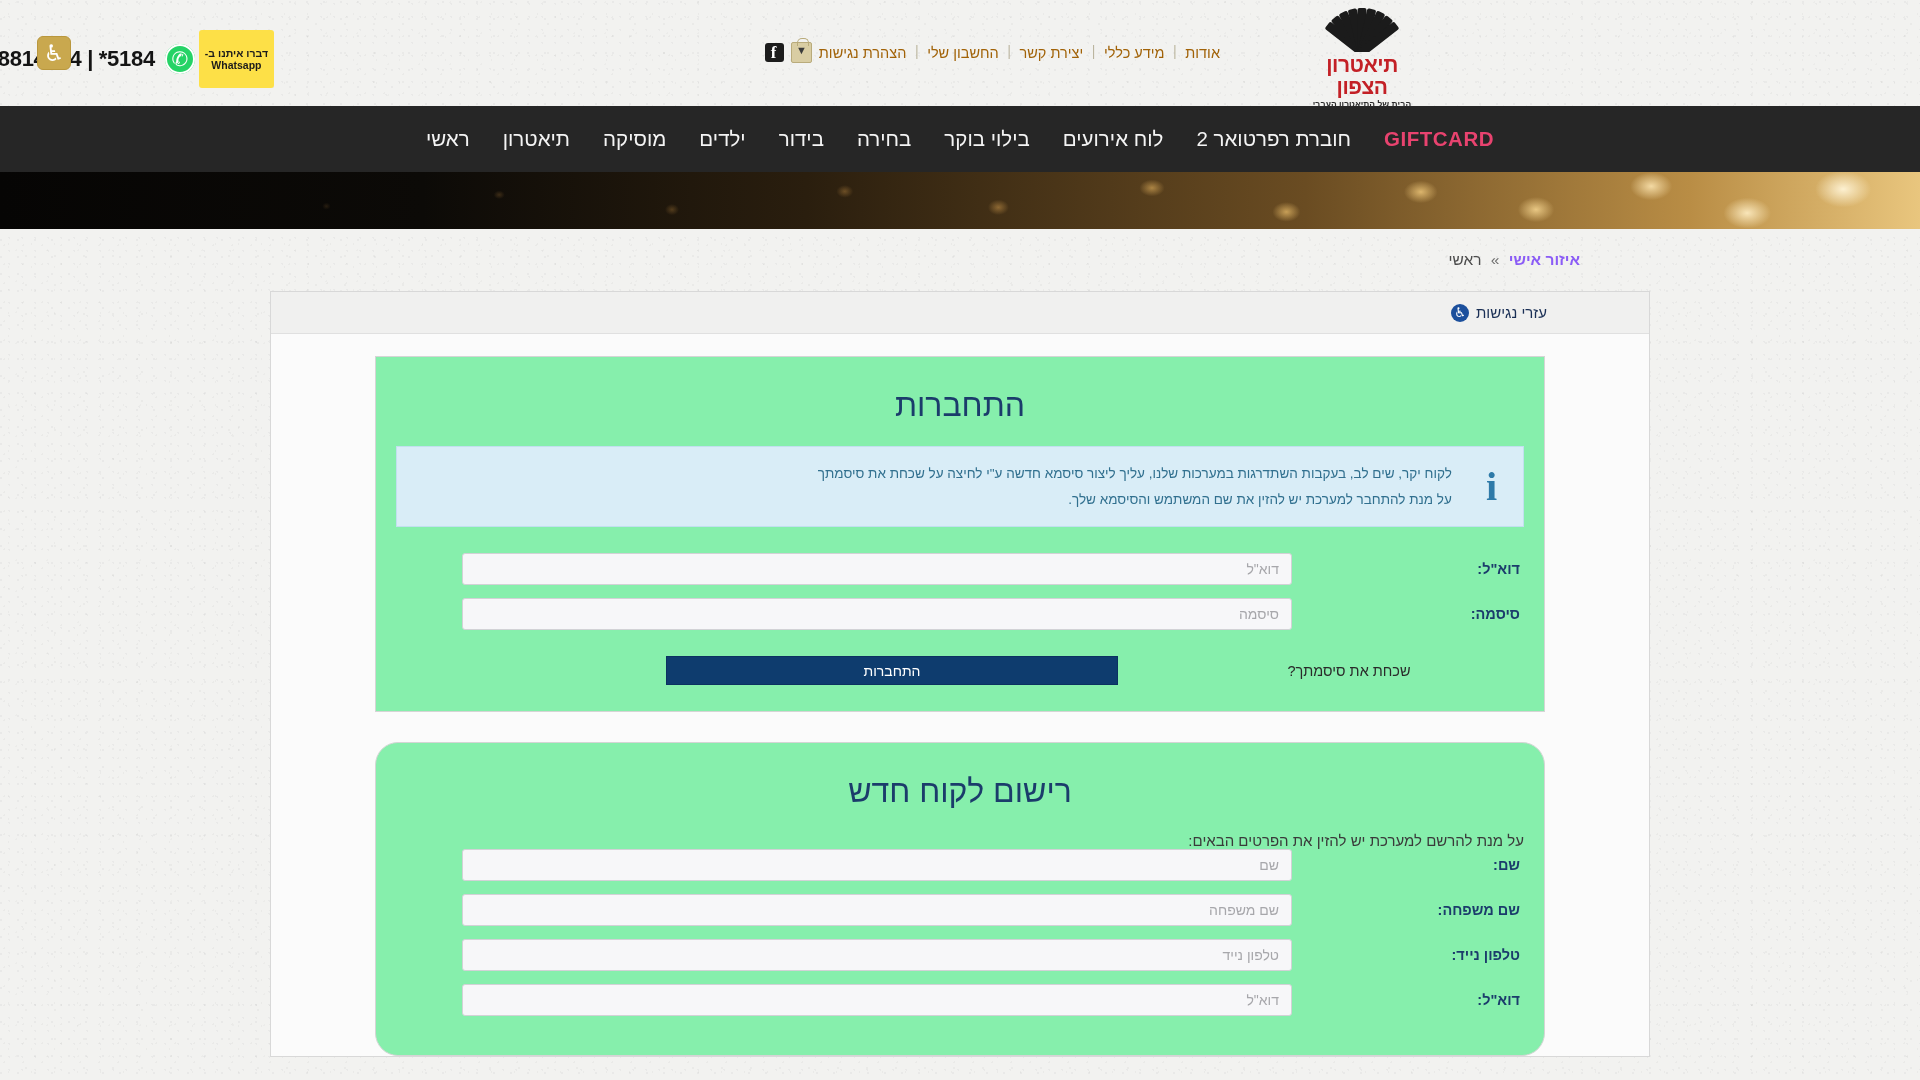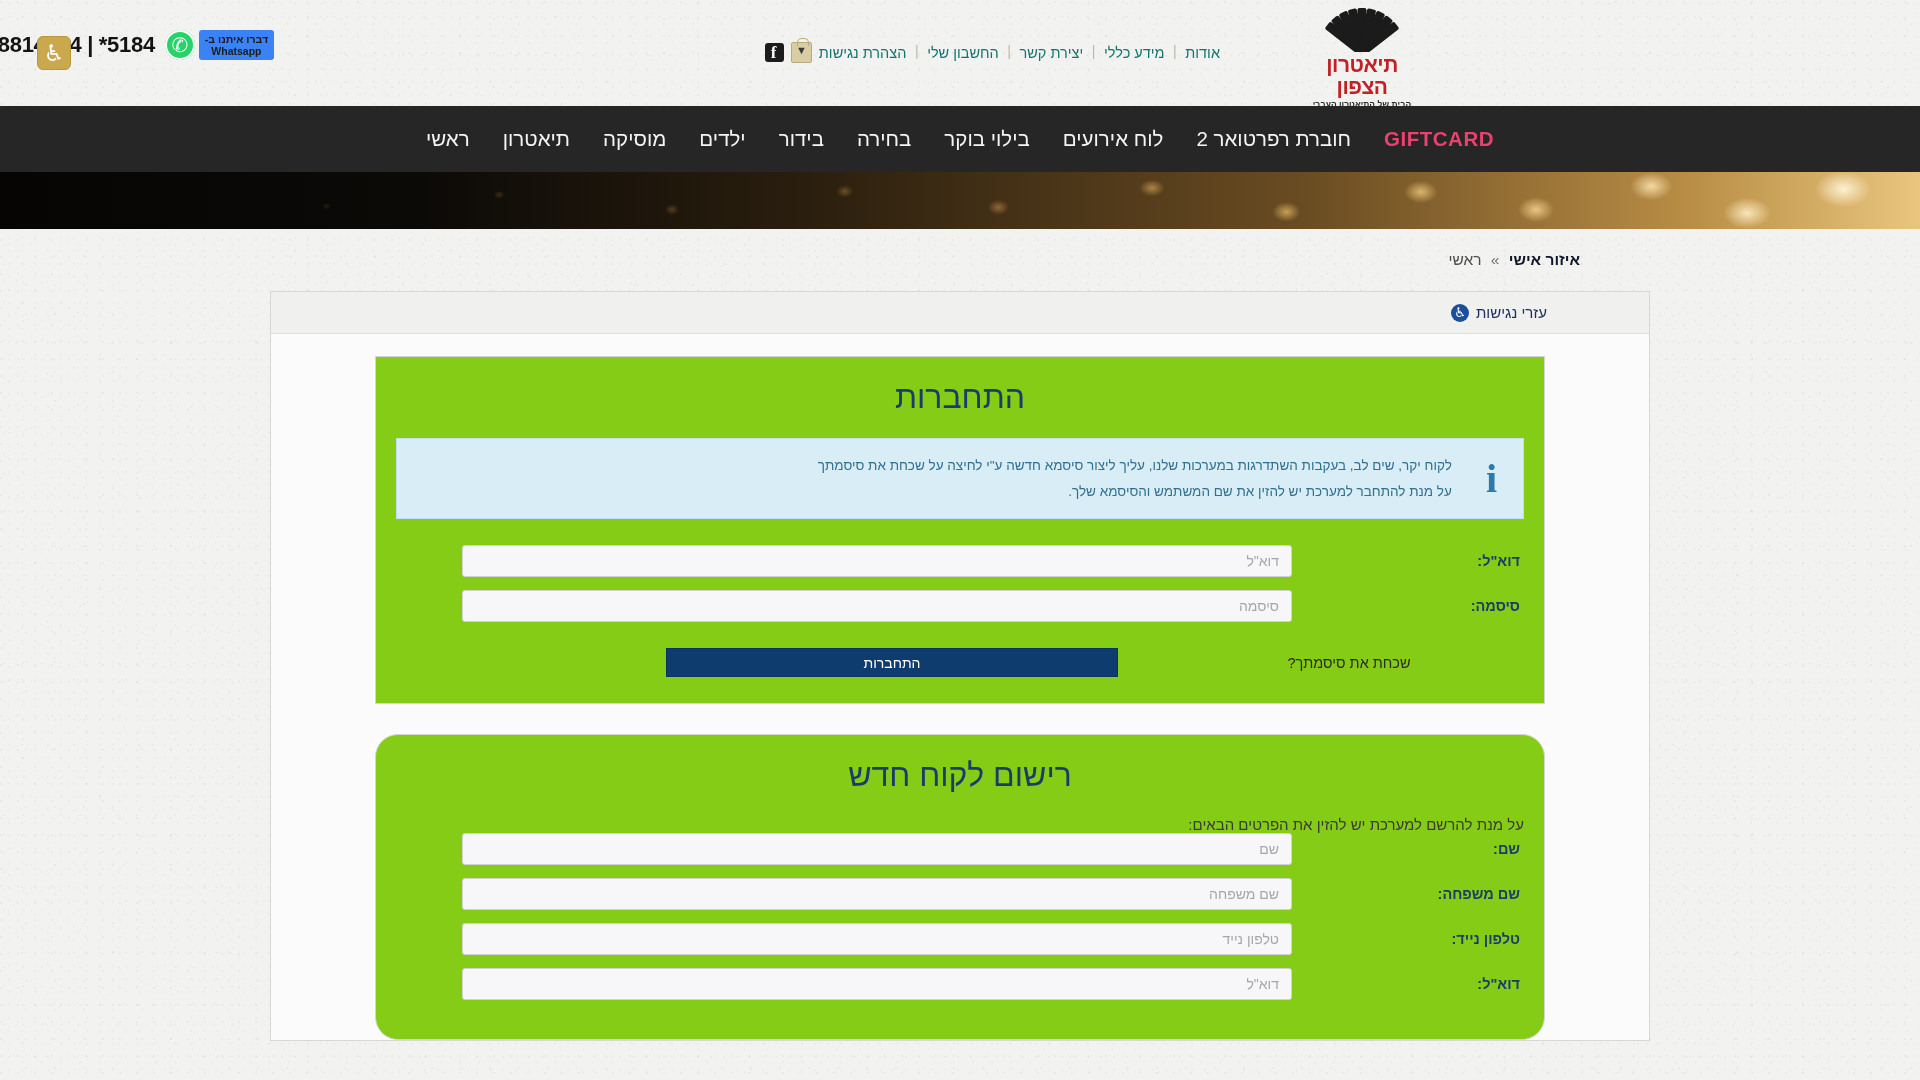--- a/index.html
+++ b/index.html
@@ -83,21 +83,21 @@
     top: 42px;
     right: 700px;
     display: flex;
     align-items: center;
     gap: 7px;
     font-size: 14.5px;
     color: #1d1d1d;
     white-space: nowrap;
   }
   .top-links a {
-    color: #0f766e;
+    color: #a16207;
     text-decoration: none;
   }
   .top-links .sep { color: #b0a98f; font-size: 12px; }
 
   .ic-fb {
     display: inline-block;
     width: 19px; height: 19px;
     background: #1c1c1c;
     border-radius: 3px;
     position: relative;
@@ -155,23 +155,23 @@
     letter-spacing: -.3px;
   }
   .wa-badge {
     display: flex;
     align-items: center;
     gap: 4px;
     direction: rtl;
     margin-right: 6px;
   }
   .wa-text {
-    background: #3b82f6;
+    background: #fde047;
     border-radius: 3px;
-    padding: 3px 6px;
+    padding: 17px 6px;
     font-size: 10.5px;
     font-weight: bold;
     line-height: 1.15;
     color: #1b1b1b;
     text-align: center;
   }
   .wa-circle {
     width: 30px; height: 30px;
     border-radius: 50%;
     background: #25d366;
@@ -249,21 +249,21 @@
     height: 62px;
     display: flex;
     align-items: center;
     justify-content: flex-start;
     padding-right: 340px;
   }
   .crumb {
     font-size: 15.5px;
     color: #4c4c4c;
   }
-  .crumb .here { color: #0f172a; font-weight: bold; margin-top: 17px; }
+  .crumb .here { color: #8b5cf6; font-weight: bold; margin-top: 17px; }
   .crumb .arrow { color: #6d6d6d; margin: 0 5px; }
 
   
   .panel {
     width: 1380px;
     margin: 0 auto;
     background: #fbfbfb;
     border: 1px solid #d8d8d8;
   }
 
@@ -288,23 +288,23 @@
     color: #fff;
     font-size: 13px;
     line-height: 18px;
     text-align: center;
   }
 
   
   .card {
     width: 1170px;
     margin: 22px auto 0;
-    background: #84cc16;
+    background: #86efac;
     border: 1px solid #d5d5d5;
-    padding: 22px 20px 26px;
+    padding: 30px 20px 26px;
   }
   .card.second { margin-top: 30px; border-radius: 23px; }
 
   .card h2 {
     text-align: center;
     font-size: 32px;
     font-weight: normal;
     color: #1b3c6b;
     margin-bottom: 22px;
   }

